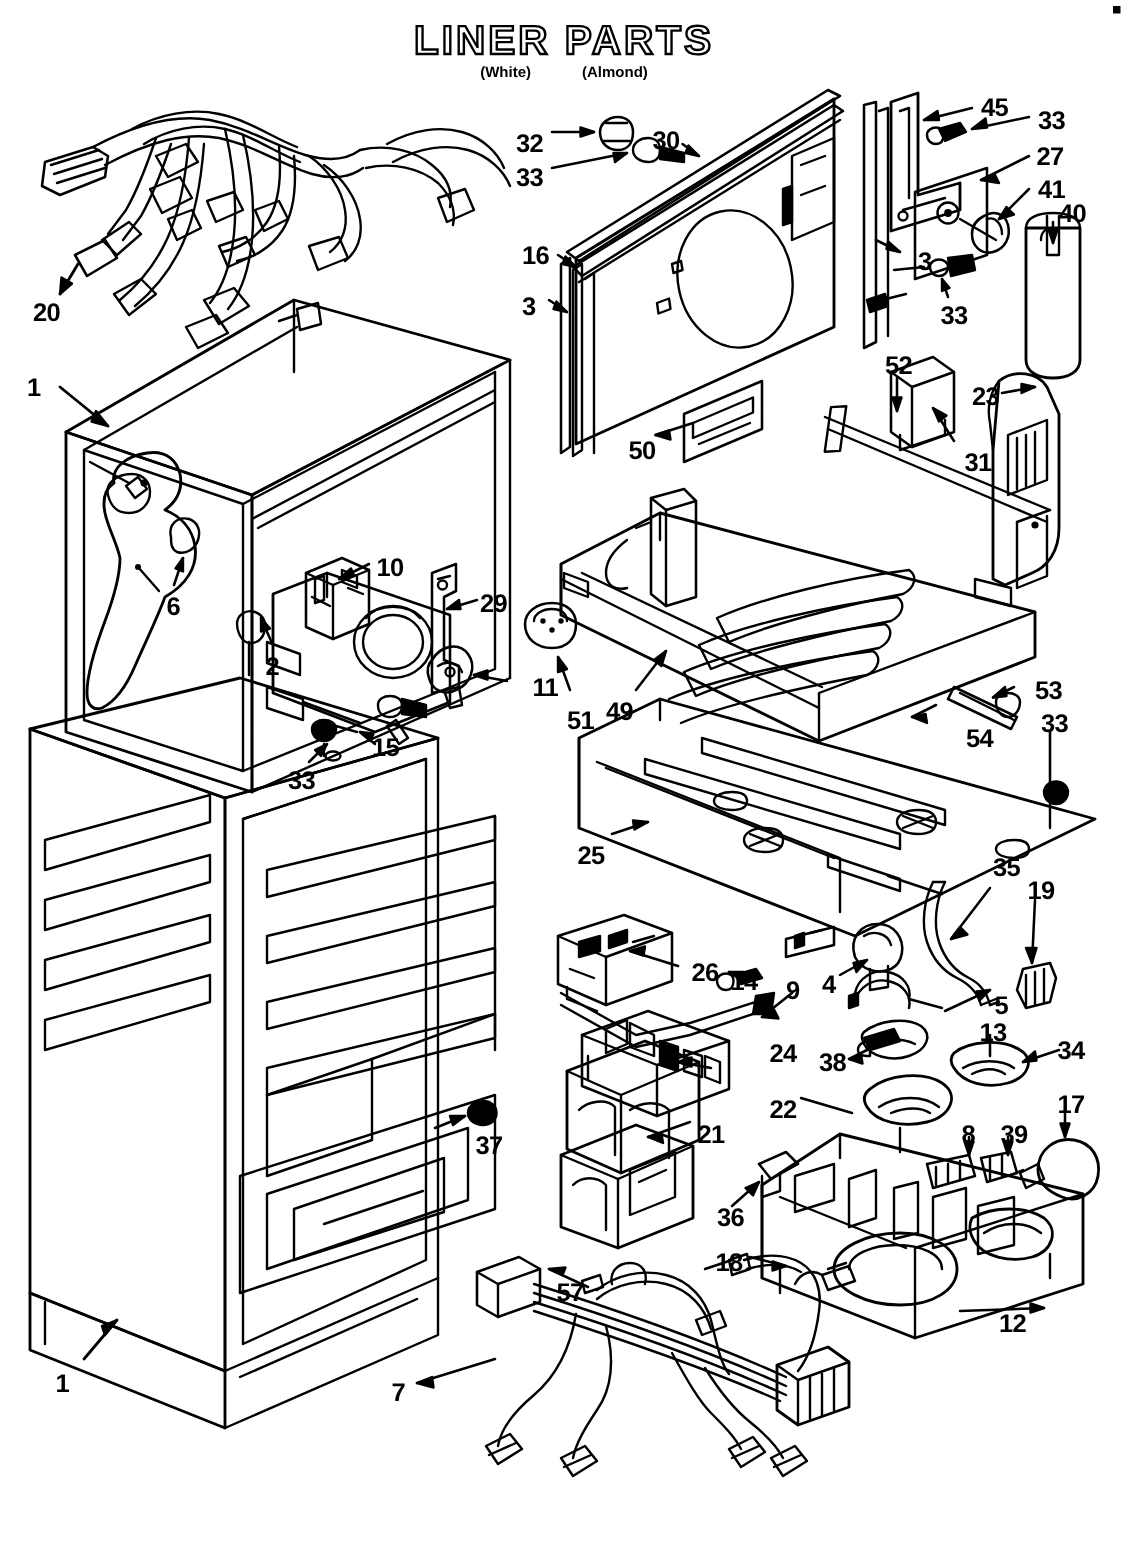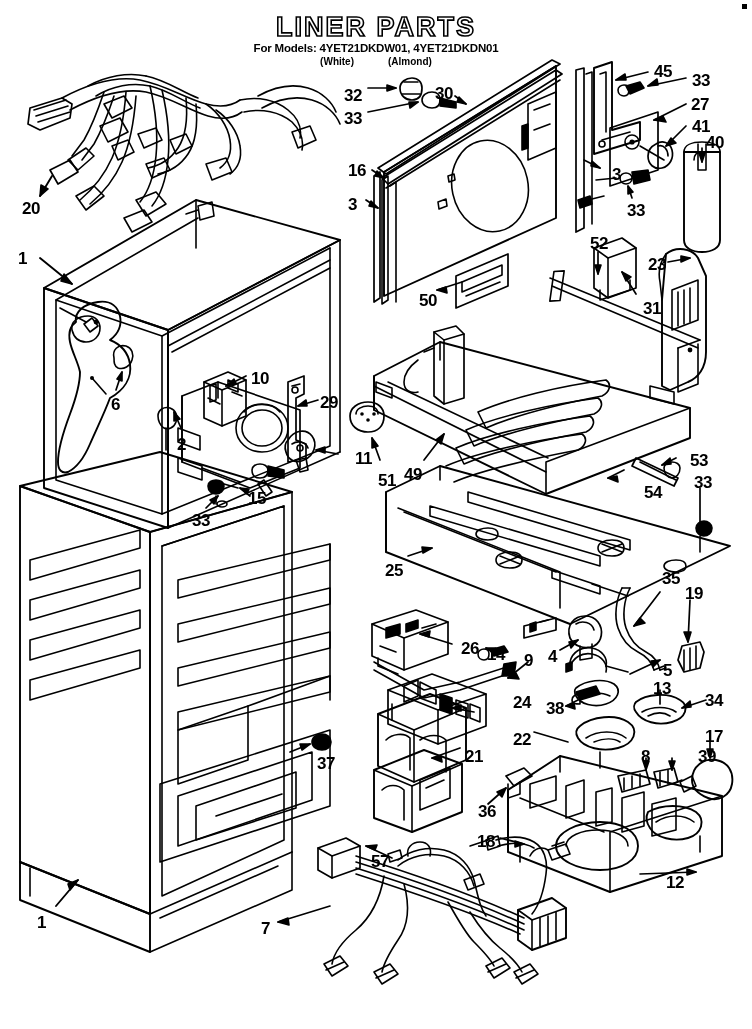--- a/index.html
+++ b/index.html
@@ -25,21 +25,20 @@
 </style>
 </head>
 <body>
 
 <div id="sheet">
 
   <div class="corner-mark"></div>
 
   <div class="title-block">
     <div class="title-main">LINER PARTS</div>
-    <div class="title-sub">For Models: 4YET21DKDW01, 4YET21DKDN01</div>
     <div class="title-colors">
       <span class="c-white">(White)</span><span>(Almond)</span>
     </div>
   </div>
 
   <svg id="svgroot" viewBox="0 0 752 1029">
     <g fill="none" stroke="#000" stroke-width="1.6" stroke-linejoin="round" stroke-linecap="round">
 
       <g>
         <path d="M30 108 L62 98 L72 104 L70 118 L40 130 L28 124 Z" stroke-width="1.7"></path>
@@ -666,21 +665,21 @@
       <div class="callout" style="left: 685px; top: 585px;">19</div>
       <div class="callout" style="left: 663px; top: 662px;">5</div>
       <div class="callout" style="left: 653px; top: 680px;">13</div>
       <div class="callout" style="left: 705px; top: 692px;">34</div>
       <div class="callout" style="left: 546px; top: 700px;">38</div>
       <div class="callout" style="left: 513px; top: 731px;">22</div>
       <div class="callout" style="left: 481px; top: 694px; padding-left: 32px;">24</div>
       <div class="callout" style="left: 465px; top: 748px;">21</div>
       <div class="callout" style="left: 478px; top: 803px;">36</div>
       <div class="callout" style="left: 641px; top: 748px;">8</div>
-      <div class="callout" style="left: 667px; top: 748px; margin-left: 31px;">39</div>
+      <div class="callout" style="left: 667px; top: 748px;">39</div>
       <div class="callout" style="left: 705px; top: 728px;">17</div>
       <div class="callout" style="left: 666px; top: 874px;">12</div>
       <div class="callout" style="left: 477px; top: 833px;">18</div>
       <div class="callout" style="left: 371px; top: 853px;">57</div>
       <div class="callout" style="left: 261px; top: 920px;">7</div>
       <div class="callout" style="left: 269px; top: 755px; margin-left: 48px;">37</div>
       <div class="callout" style="left: 37px; top: 914px;">1</div>
     </div>
 
 </div>

